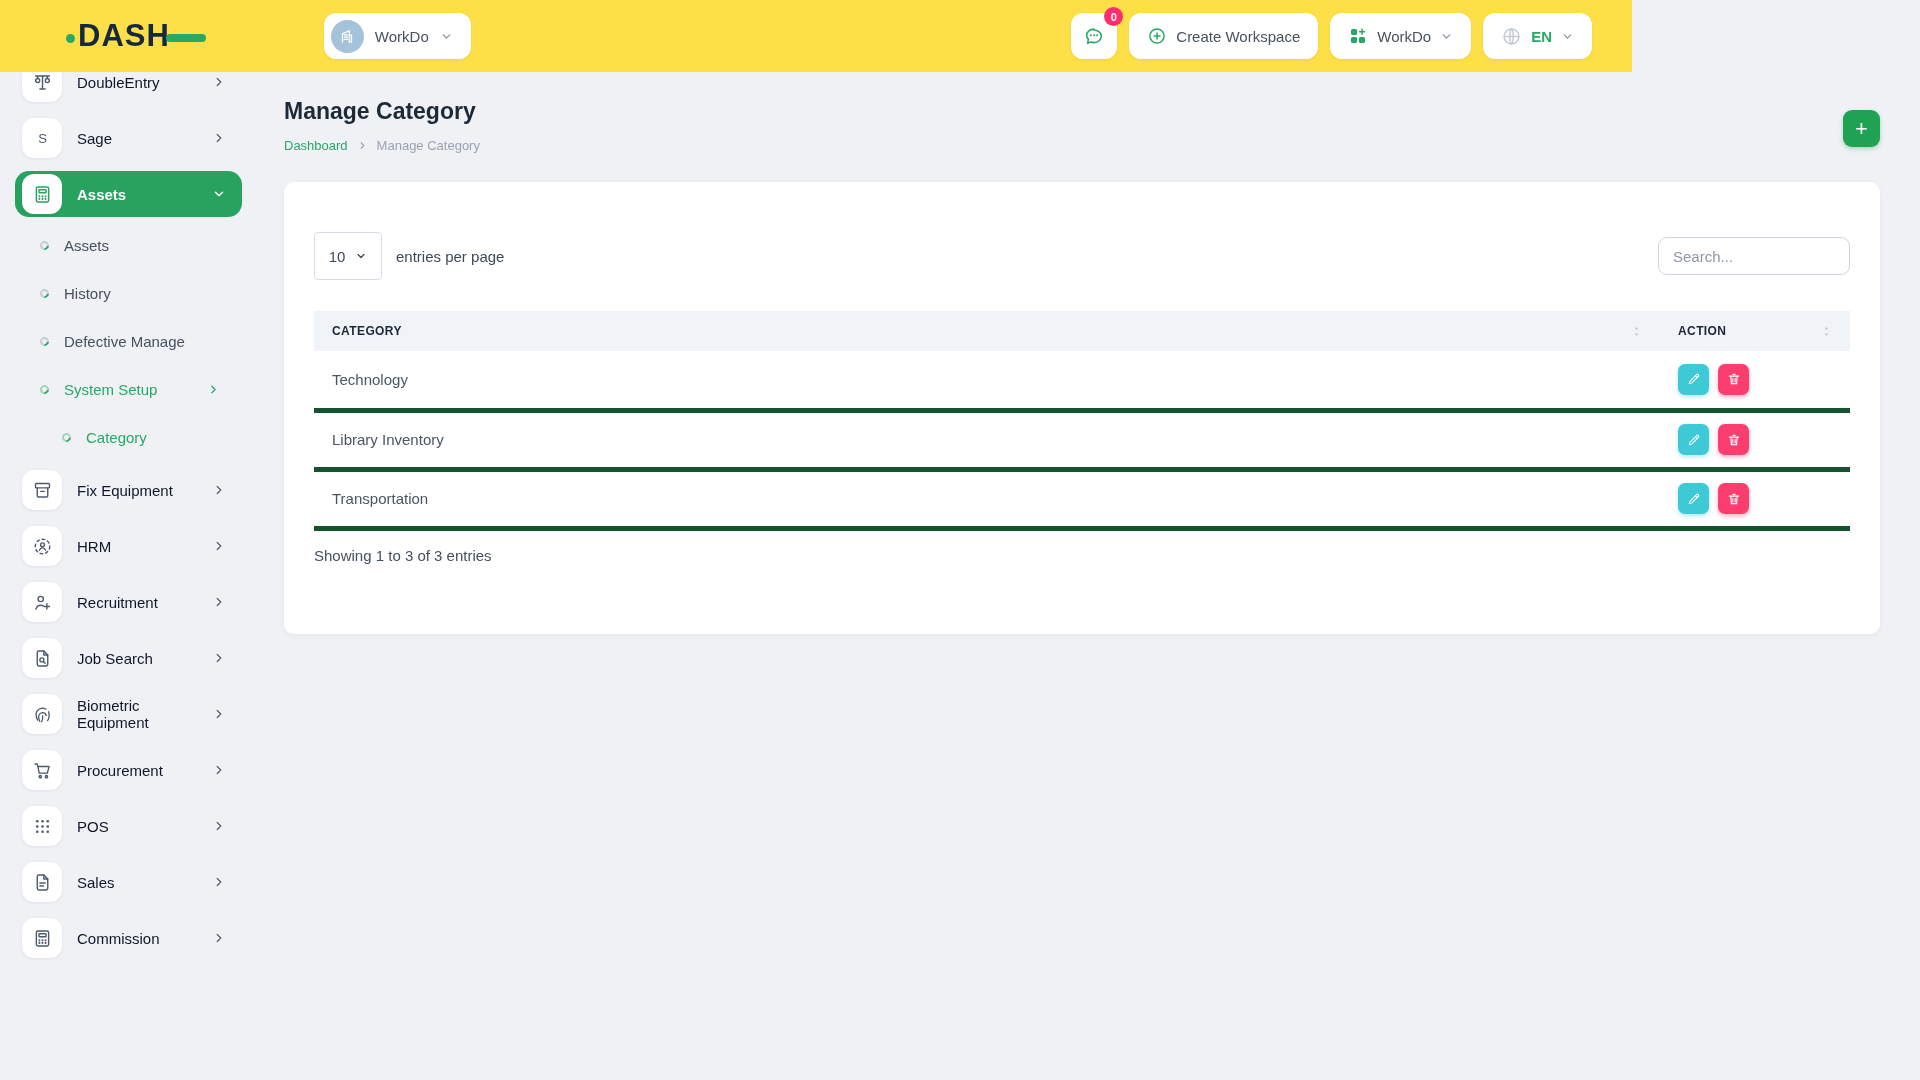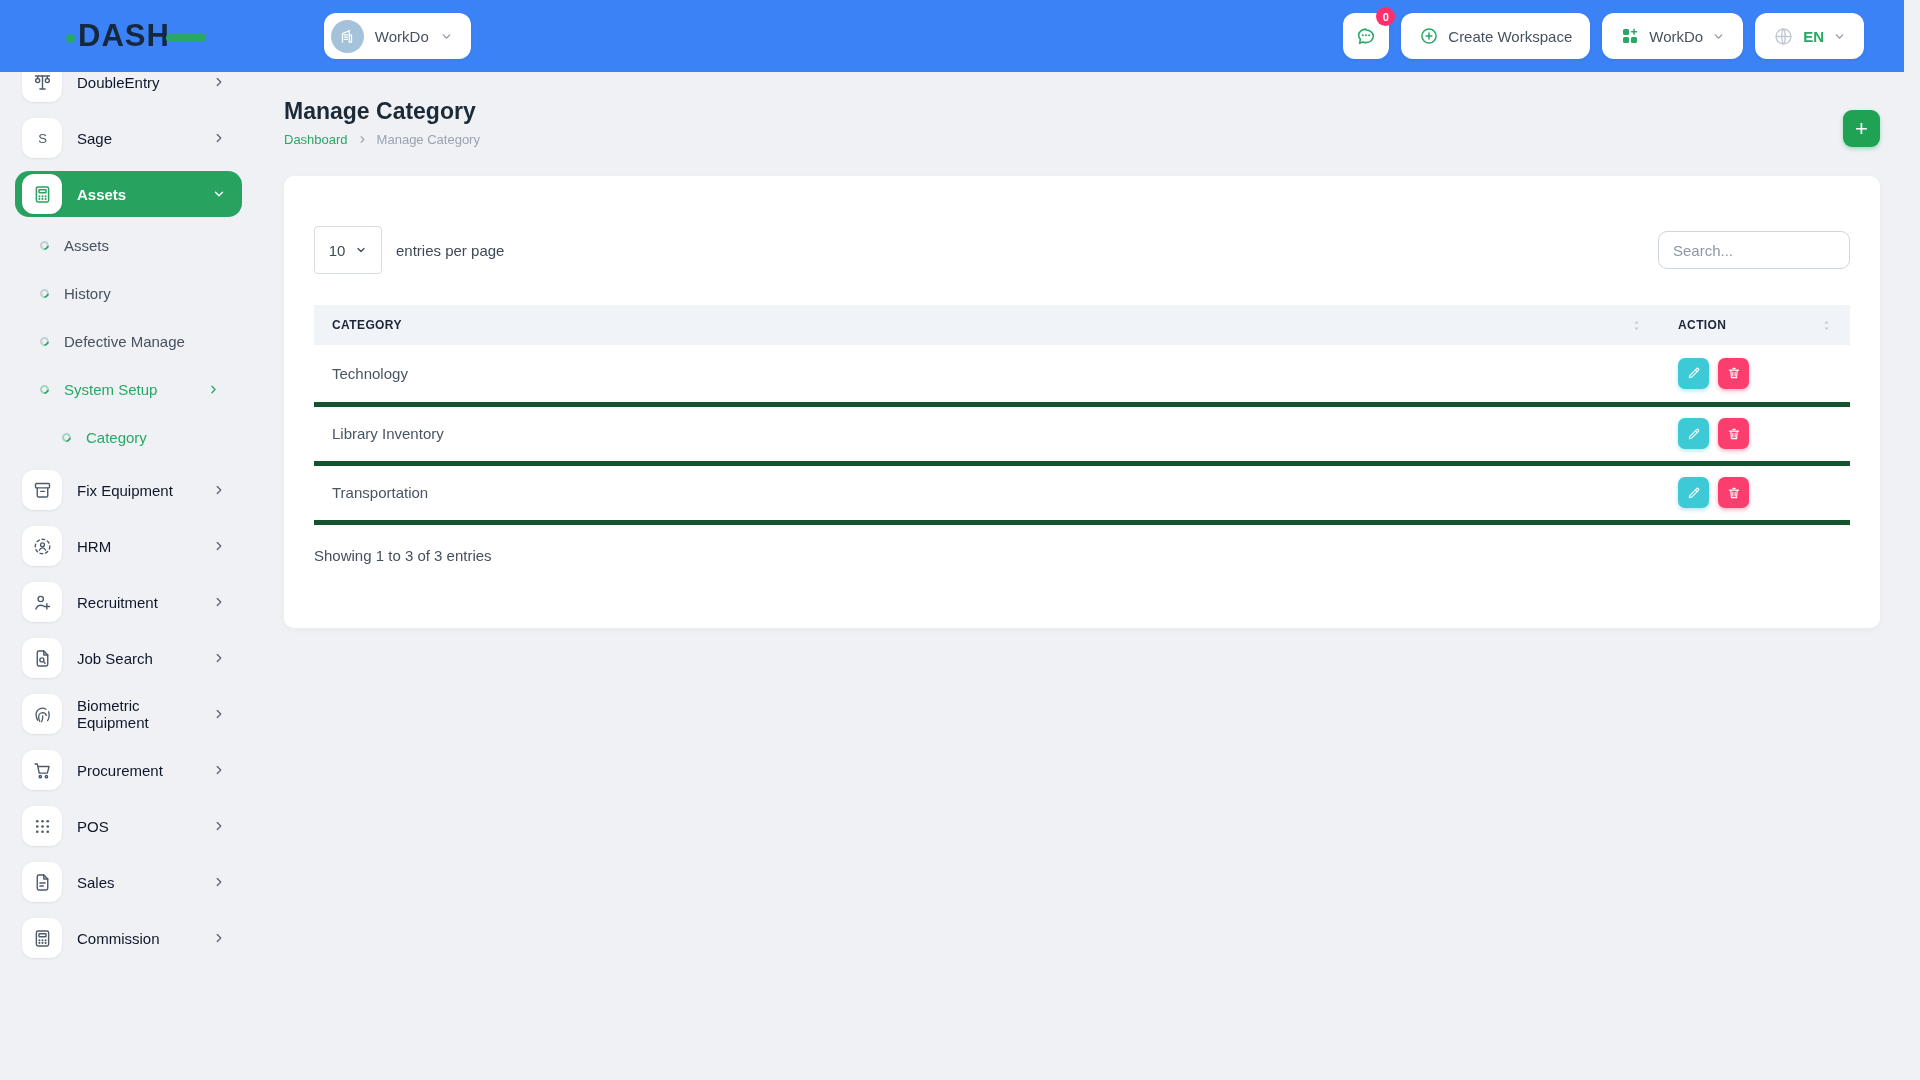--- a/index.html
+++ b/index.html
@@ -1,20 +1,20 @@
 <!DOCTYPE html>
 <html><head>
 <meta charset="utf-8">
 <style>
   * { margin:0; padding:0; box-sizing:border-box; }
   html,body { width:1920px; height:1080px; overflow:hidden; }
   body { font-family:"Liberation Sans", sans-serif; background:#eff1f5; color:#47515f; }
 
   
-  .topbar { position:absolute; top:0; left:0; width:1904px; height:72px; background:#3b82f6;
+  .topbar { position:absolute; top:0; left:0; width:1632px; height:72px; background:#fde047;
             display:flex; align-items:center; padding:0 40px 0 66px; z-index:20; }
   .logo { display:flex; align-items:center; cursor:pointer; }
   .logo-dot { width:9px; height:9px; border-radius:5px; background:#28a866; margin-right:3px; margin-top:4px; }
   .logo-text { font-size:31px; font-weight:800; letter-spacing:1px; color:#15283e; }
   .logo-dash { width:40px; height:8px; border-radius:4px; background:#28a866; margin-left:-4px; margin-top:4px; }
 
   .pill { background:#fff; border-radius:12px; height:46px; display:flex; align-items:center;
           box-shadow:0 1px 3px rgba(25,39,62,.07); cursor:pointer; }
   .ws-switcher { margin-left:118px; padding:0 18px 0 7px; gap:11px; }
   .ws-avatar { width:33px; height:33px; border-radius:50%; background:#a4c2da; display:flex; align-items:center; justify-content:center; }
@@ -45,21 +45,21 @@
   .sub-item.child { padding-left:47px; }
   .bullet { width:9px; height:9px; border-radius:50%; border:2px solid #c3ccd5; border-bottom-color:#28a866;
             transform:rotate(-40deg); margin-right:15px; flex:none; }
   .sub-label { font-size:15px; color:#47515f; flex:1; }
   .sub-item.green .sub-label { color:#28a866; }
   .sub-item.green .bullet { border-color:#9fd4ba; border-bottom-color:#28a866; }
 
   
   .main { position:absolute; top:72px; left:258px; right:0; bottom:0; padding:0 40px 12px 26px; }
   .page-title { font-size:23px; font-weight:700; color:#1c2937; margin-top:26px; }
-  .breadcrumb { display:flex; align-items:center; gap:9px; margin-top:7px; font-size:13px; }
+  .breadcrumb { display:flex; align-items:center; gap:9px; margin-top:13px; font-size:13px; }
   .bc-home { color:#28a866; cursor:pointer; }
   .bc-current { color:#9aa3b1; }
   .add-btn { position:absolute; top:38px; right:40px; width:37px; height:37px; border-radius:9px; background:#1fa254;
              color:#fff; font-size:22px; font-weight:400; display:flex; align-items:center; justify-content:center;
              cursor:pointer; box-shadow:0 2px 4px rgba(31,162,84,.35); line-height:1; }
 
   .card { margin-top:29px; background:#fff; border-radius:10px; height:452px; padding:50px 30px 30px;
           box-shadow:0 2px 6px rgba(25,39,62,.04); }
   .toolbar { display:flex; align-items:center; }
   .select { height:48px; min-width:68px; border:1px solid #d6dde6; border-radius:4px; display:flex; align-items:center;
@@ -73,21 +73,21 @@
   thead th { background:#f0f3f8; height:40px; text-align:left; font-size:12px; font-weight:700; letter-spacing:.4px;
              color:#1b2638; padding:0 18px; }
   th .th-inner { display:flex; align-items:center; justify-content:space-between; gap:6px; }
   tbody td { height:59px; border-bottom:5px solid #14532d; font-size:15px; color:#4a5563; padding:0 18px; }
   .col-action { width:190px; }
   .actions { display:flex; gap:9px; }
   .act-btn { width:31px; height:31px; border-radius:7px; border:none; display:flex; align-items:center;
              justify-content:center; cursor:pointer; }
   .act-edit { background:#3ec9d6; box-shadow:0 2px 4px rgba(62,201,214,.4); }
   .act-del  { background:#fc3e6f; box-shadow:0 2px 4px rgba(252,62,111,.4); }
-  .tfoot-text { margin-top:22px; font-size:15px; color:#45505e; }
+  .tfoot-text { margin-top:16px; font-size:15px; color:#45505e; }
 
   svg { display:block; }
 </style>
 </head>
 <body>
 
 <div class="topbar">
   <div class="logo">
     <span class="logo-dot"></span>
     <span class="logo-text">DASH</span>

